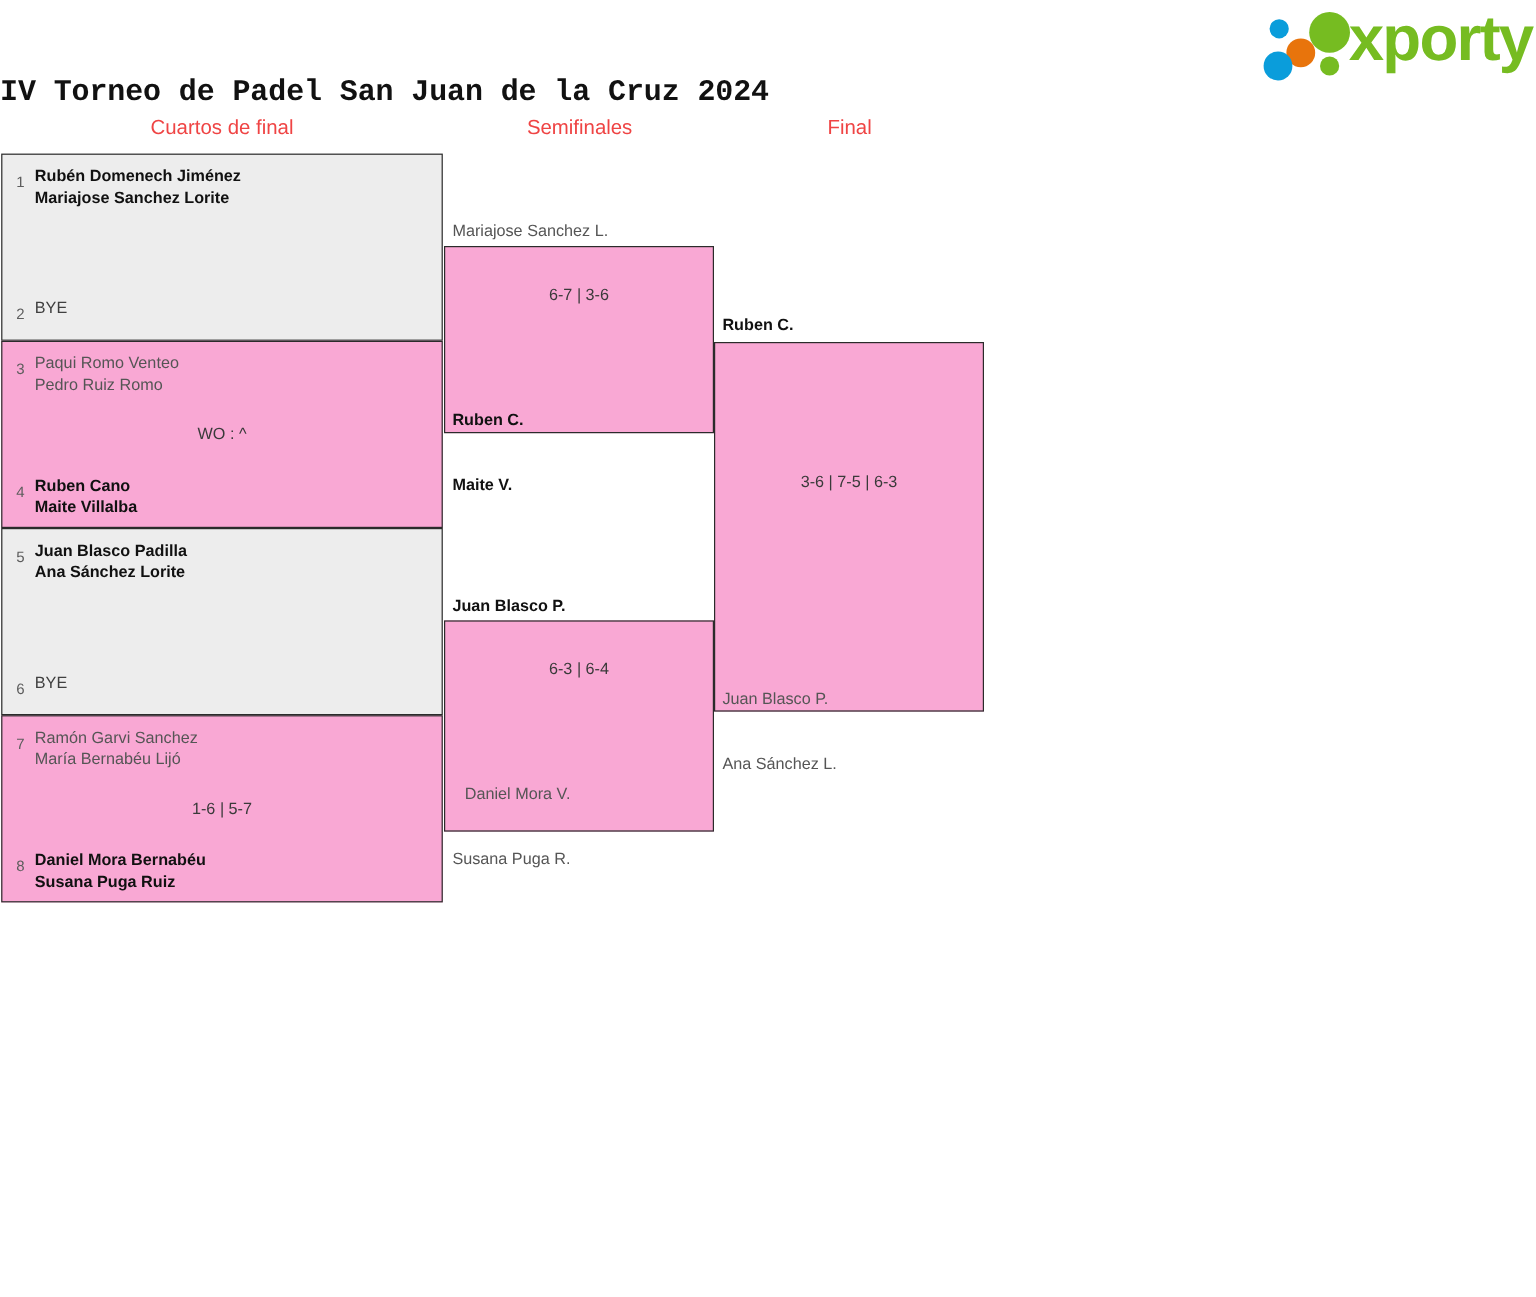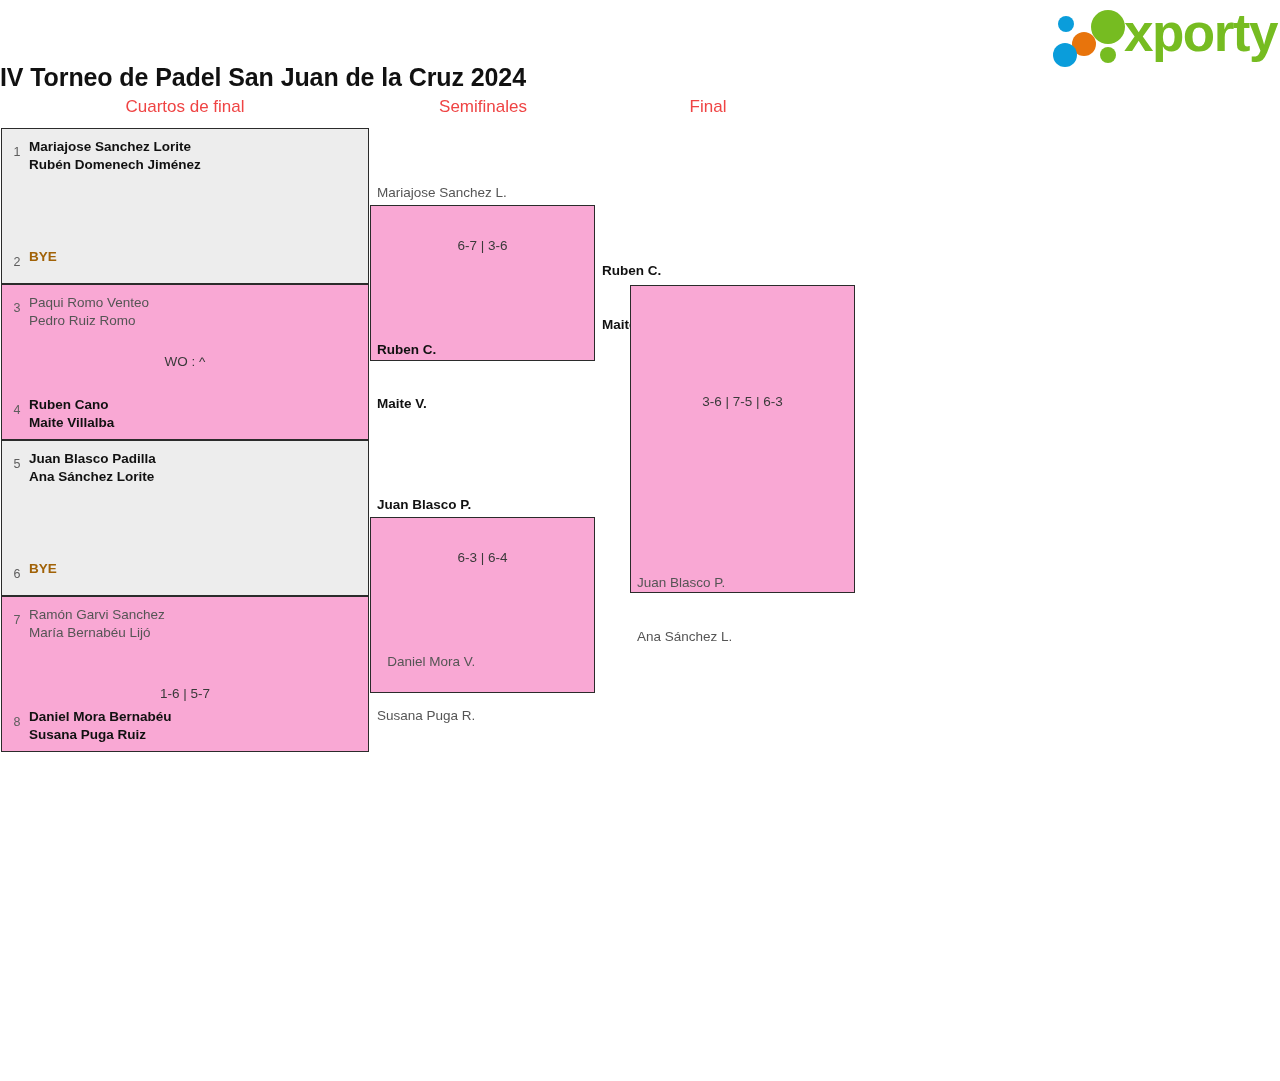--- a/index.html
+++ b/index.html
@@ -30,21 +30,21 @@
     left: 0px;
     top: 2px;
     width: 900px;
     font-size: 25px;
     font-weight: bold;
     line-height: 30px;
     color: #111111;
     white-space: pre;
     letter-spacing: -0.1px;
   }
-  #title-line-1 { display: block; }
+  #title-line-1 { display: block; font-family: Liberation Mono, monospace; }
   #title-line-2 { display: block; }
 
   
   #brand-logo {
     position: absolute;
     left: 1048px;
     top: 4px;
     width: 228px;
     height: 62px;
   }
@@ -118,21 +118,21 @@
   .qf-team .names {
     position: absolute;
     left: 20px;
     top: 0px;
     width: 310px;
   }
   .qf-team .name-line { display: block; white-space: pre; }
 
   .winner .names   { color: #111111; font-weight: bold; }
   .loser  .names   { color: #555555; font-weight: normal; }
-  .bye    .names   { color: #a16207; font-weight: bold; }
+  .bye    .names   { color: #404040; font-weight: normal; }
 
   
   .match-score {
     position: absolute;
     font-size: 13.5px;
     color: #3a3a3a;
     text-align: center;
     line-height: 18px;
     white-space: pre;
   }
@@ -172,22 +172,22 @@
 <div class="round-header" id="round-header-qf">Cuartos de final</div>
 <div class="round-header" id="round-header-sf">Semifinales</div>
 <div class="round-header" id="round-header-f">Final</div>
 
 <div id="bracket">
 
   <div class="match-box shaded" style="left:1px; top:128px; width:368px; height:156px;">
     <div class="qf-team winner" style="top:9px;">
       <span class="seed">1</span>
       <span class="names">
+        <span class="name-line">Rubén Domenech Jiménez</span>
         <span class="name-line">Mariajose Sanchez Lorite</span>
-        <span class="name-line">Rubén Domenech Jiménez</span>
       </span>
     </div>
     <div class="qf-team bye" style="top:119px;">
       <span class="seed">2</span>
       <span class="names">
         <span class="name-line">BYE</span>
       </span>
     </div>
     <div class="match-score" style="left:0px; top:61px; width:366px;"></div>
   </div>
@@ -235,21 +235,21 @@
         <span class="name-line">María Bernabéu Lijó</span>
       </span>
     </div>
     <div class="qf-team winner" style="top:111px;">
       <span class="seed">8</span>
       <span class="names">
         <span class="name-line">Daniel Mora Bernabéu</span>
         <span class="name-line">Susana Puga Ruiz</span>
       </span>
     </div>
-    <div class="match-score" style="left:0px; top:68px; width:366px;margin-top:20px;">1-6 | 5-7</div>
+    <div class="match-score" style="left:0px; top:68px; width:366px;">1-6 | 5-7</div>
   </div>
 
   <div class="advance-label loser" style="left:377px; top:148px;">
     <span class="name-line">Mariajose Sanchez L.</span>
     <span class="name-line">Rubén Domenech J.</span>
   </div>
 
   <div class="match-box plain" style="left:370px; top:205px; width:225px; height:156px;">
     <div class="match-score" style="left:0px; top:31px; width:223px;">6-7 | 3-6</div>
     <div class="advance-label winner" style="left:6px; top:99px;">
@@ -269,21 +269,21 @@
       <span class="name-line">Daniel Mora V.</span>
       <span class="name-line">Susana Puga R.</span>
     </div>
   </div>
 
   <div class="advance-label winner" style="left:602px; top:226px;">
     <span class="name-line">Ruben C.</span>
     <span class="name-line">Maite V.</span>
   </div>
 
-  <div class="match-box plain" style="left:630px; top:285px; width:225px; height:308px;">
+  <div class="match-box plain" style="left:595px; top:285px; width:225px; height:308px;">
     <div class="match-score" style="left:0px; top:107px; width:223px;">3-6 | 7-5 | 6-3</div>
     <div class="advance-label loser" style="left:6px; top:252px;">
       <span class="name-line">Juan Blasco P.</span>
       <span class="name-line">Ana Sánchez L.</span>
     </div>
   </div>
 
 </div>
 
 </body></html>

